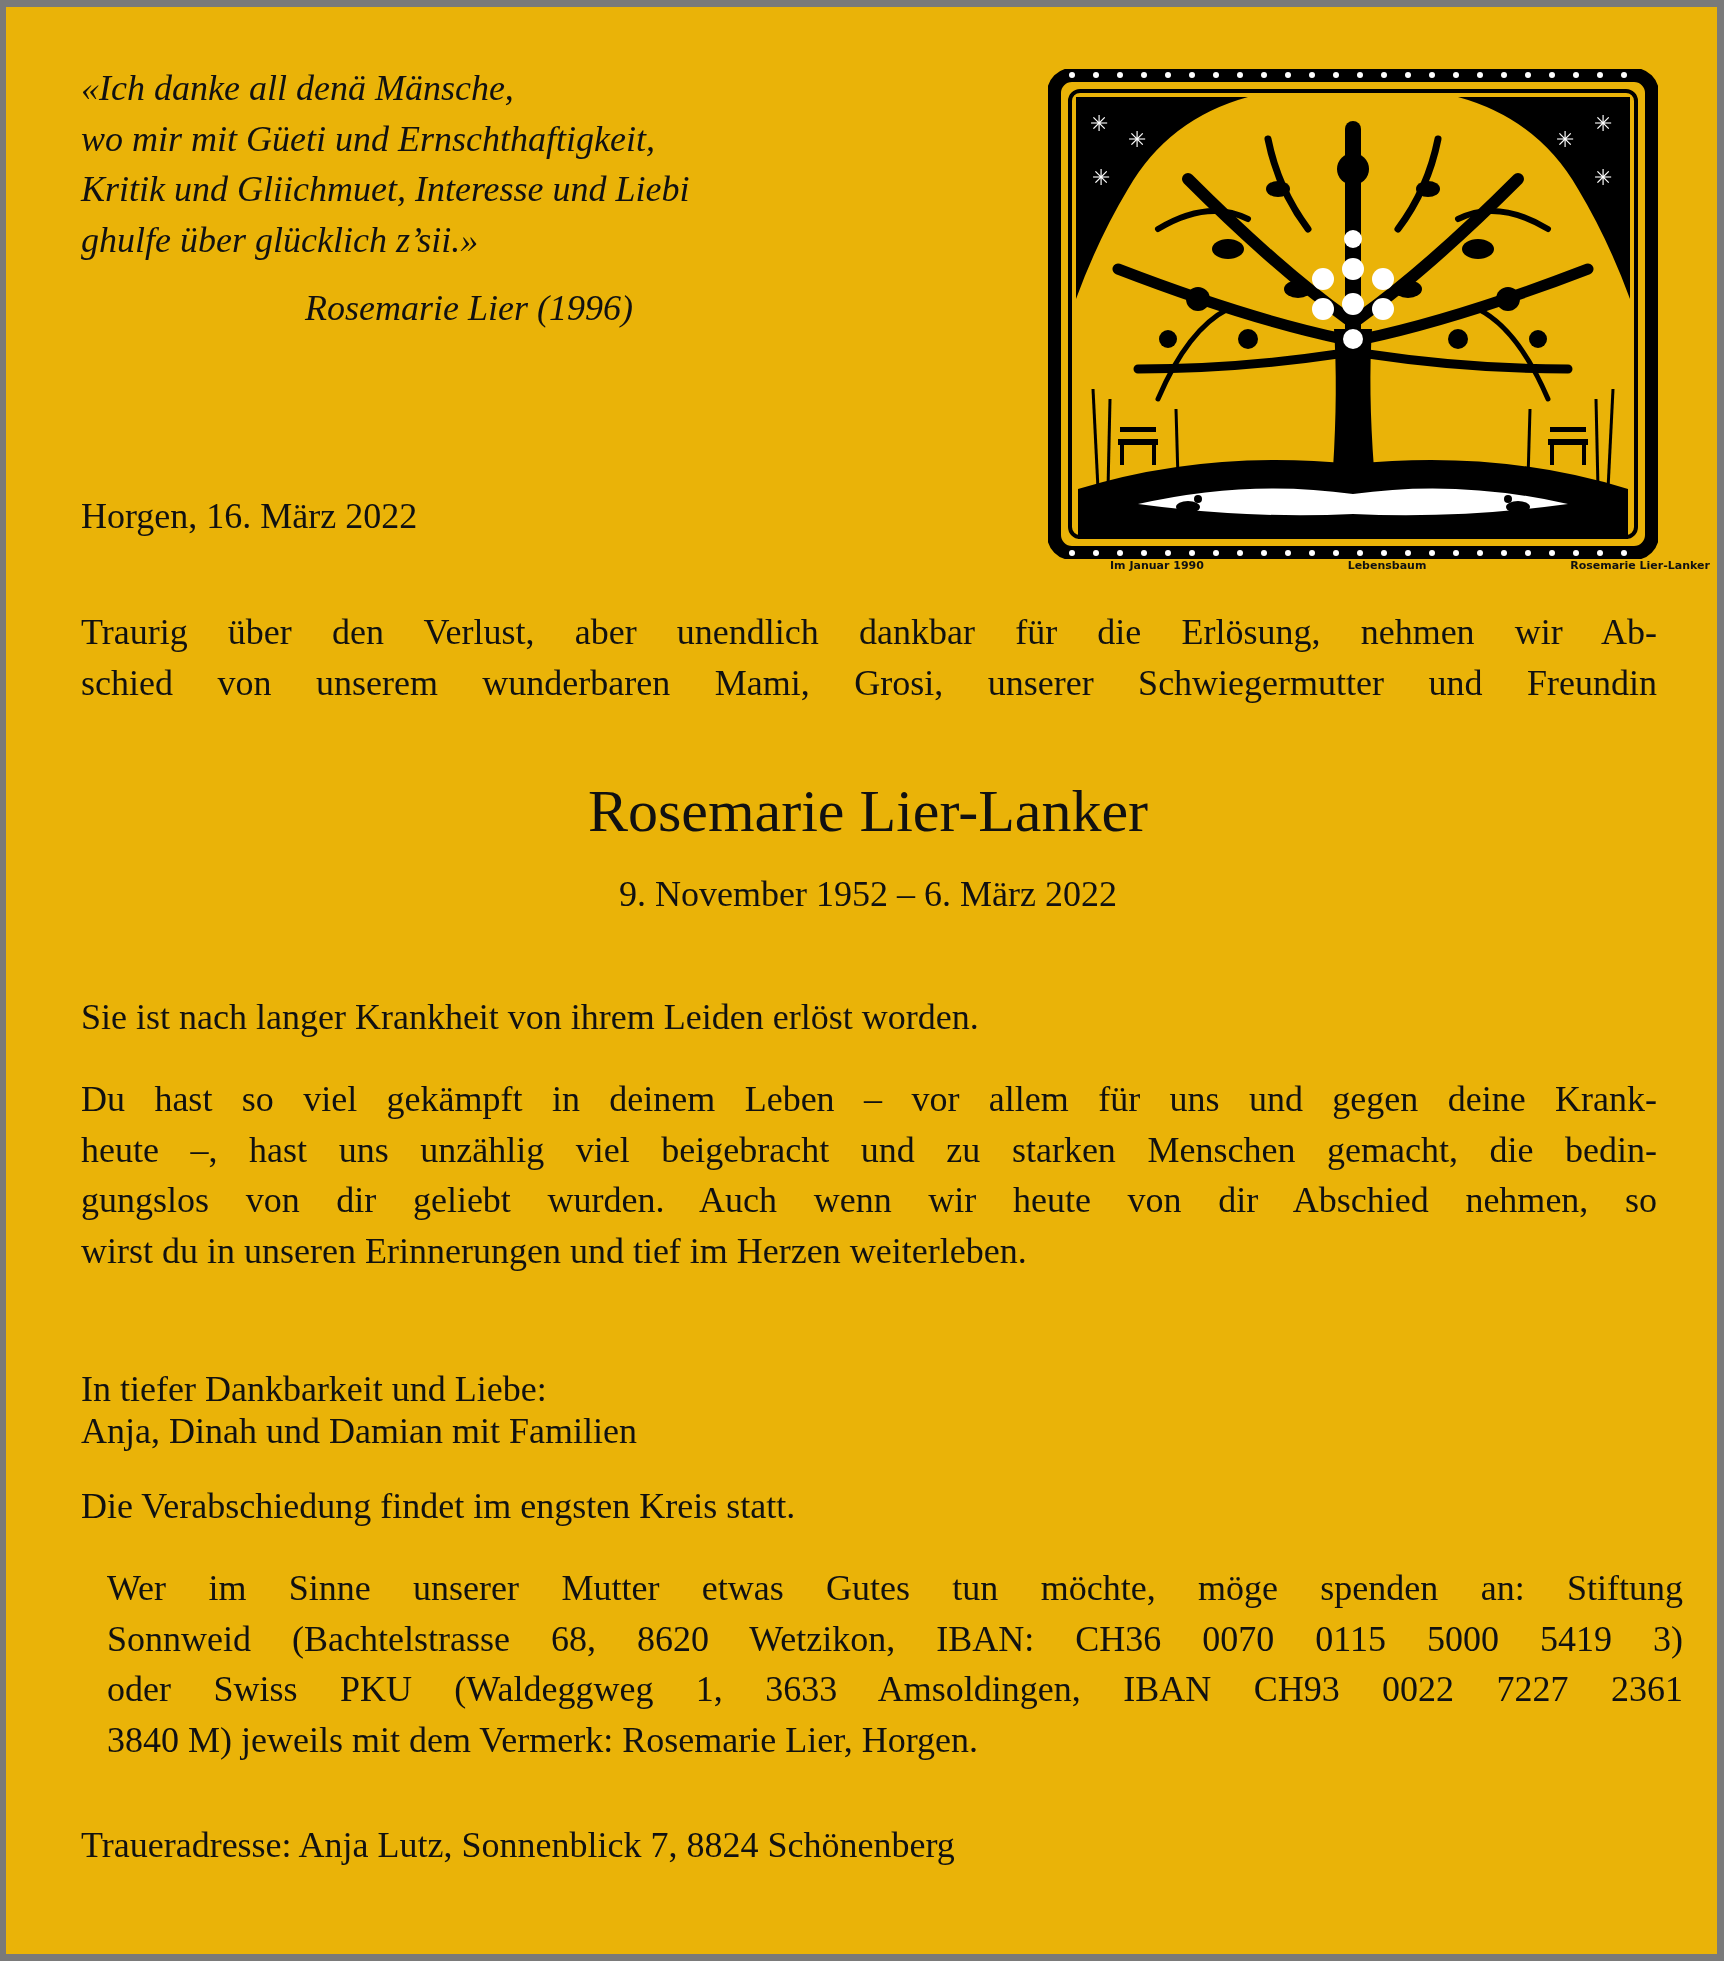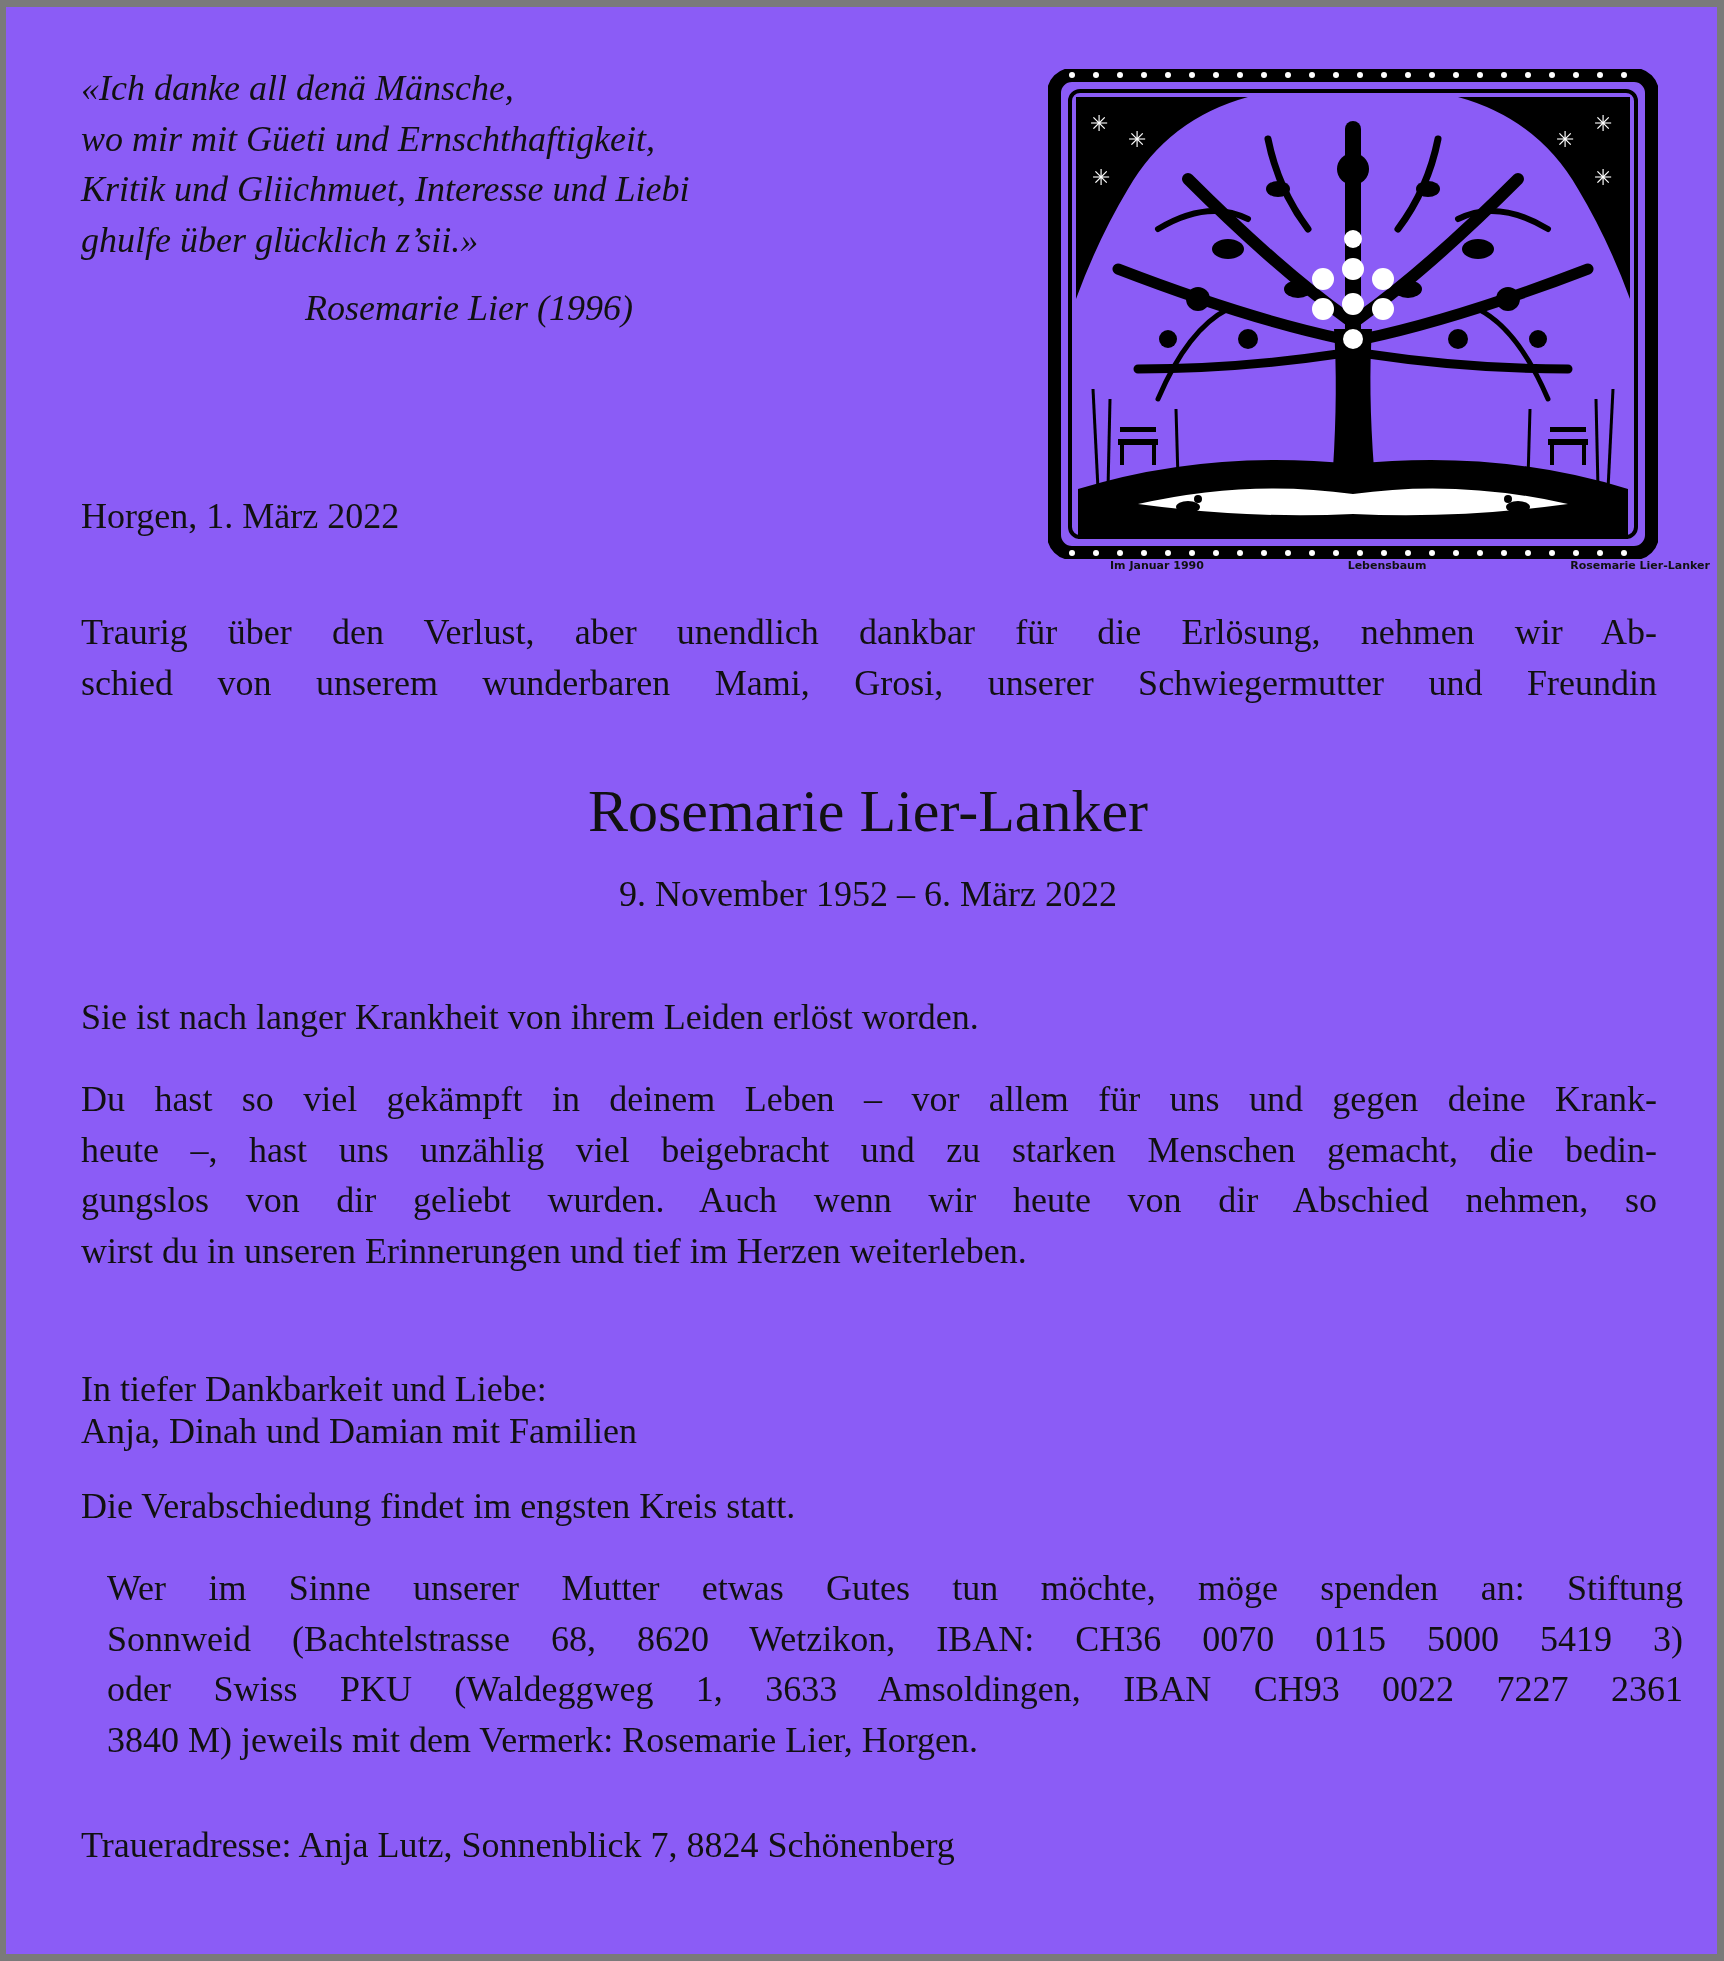--- a/index.html
+++ b/index.html
@@ -5,21 +5,21 @@
     html, body { margin: 0; padding: 0; background: #ffffff; }
     body { width: 1724px; height: 1961px; overflow: hidden; }
     .frame {
       position: absolute; left: 0; top: 0;
       width: 1724px; height: 1961px;
       box-sizing: border-box;
       border-top: 7px solid #7a7a7a;
       border-left: 6px solid #7a7a7a;
       border-right: 7px solid #7a7a7a;
       border-bottom: 7px solid #7a7a7a;
-      background: #8b5cf6;
+      background: #eab308;
       text-decoration: underline;
     }
     .serif { font-family: "Liberation Serif", "DejaVu Serif", serif; color: #111; }
     .abs { position: absolute; }
 
     
     .quote { left: 75px; top: 56px; width: 780px; font-size: 36px; font-style: italic; line-height: 50.5px; }
     .quote .line { display: block; white-space: nowrap; }
     .quote-author { left: 75px; top: 280px; width: 776px; text-align: center; font-size: 36px; font-style: italic; }
 
@@ -51,21 +51,21 @@
 <div class="frame">
 
   <div class="abs serif quote">
     <span class="line">«Ich danke all denä Mänsche,</span>
     <span class="line">wo mir mit Güeti und Ernschthaftigkeit,</span>
     <span class="line">Kritik und Gliichmuet, Interesse und Liebi</span>
     <span class="line">ghulfe über glücklich z’sii.»</span>
   </div>
   <div class="abs serif quote-author">Rosemarie Lier (1996)</div>
 
-  <div class="abs serif place-date">Horgen, 1. März 2022</div>
+  <div class="abs serif place-date">Horgen, 16. März 2022</div>
 
   <div class="abs art">
     <svg width="610" height="490" viewBox="0 0 610 490" xmlns="http://www.w3.org/2000/svg">
 
       <rect x="6" y="6" width="598" height="478" rx="18" fill="none" stroke="#000" stroke-width="14"></rect>
       <rect x="22" y="22" width="566" height="446" rx="10" fill="none" stroke="#000" stroke-width="4"></rect>
       <g fill="#fff">
 
         <g id="hrow">
           <circle cx="24" cy="6" r="3"></circle>

